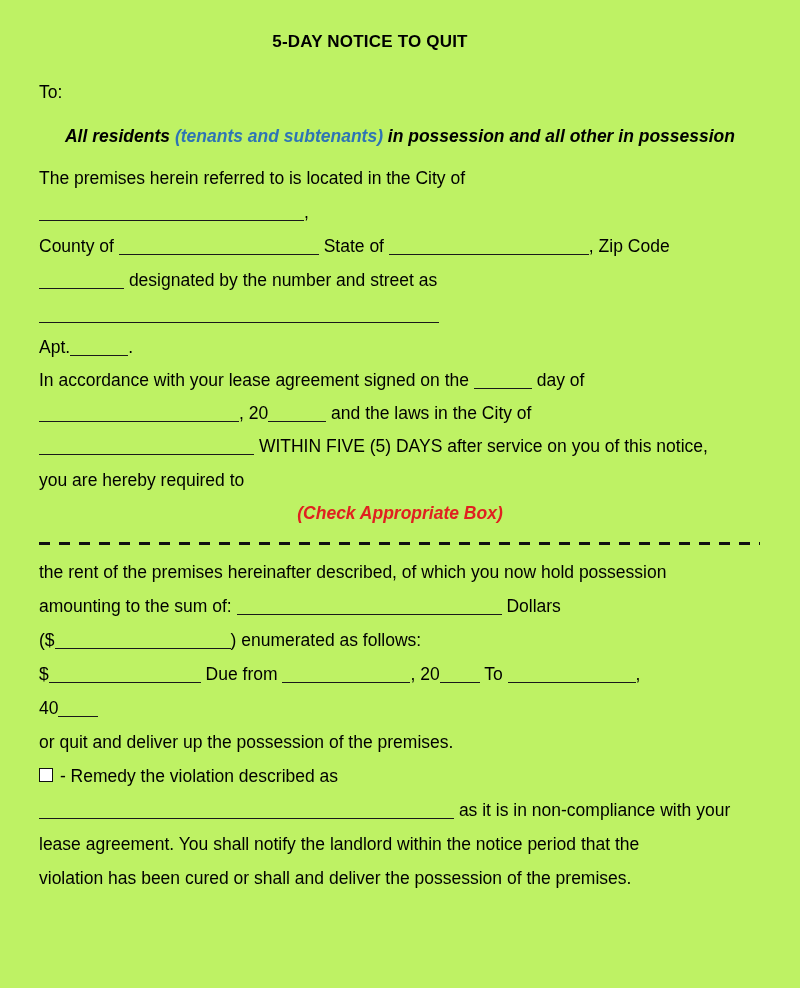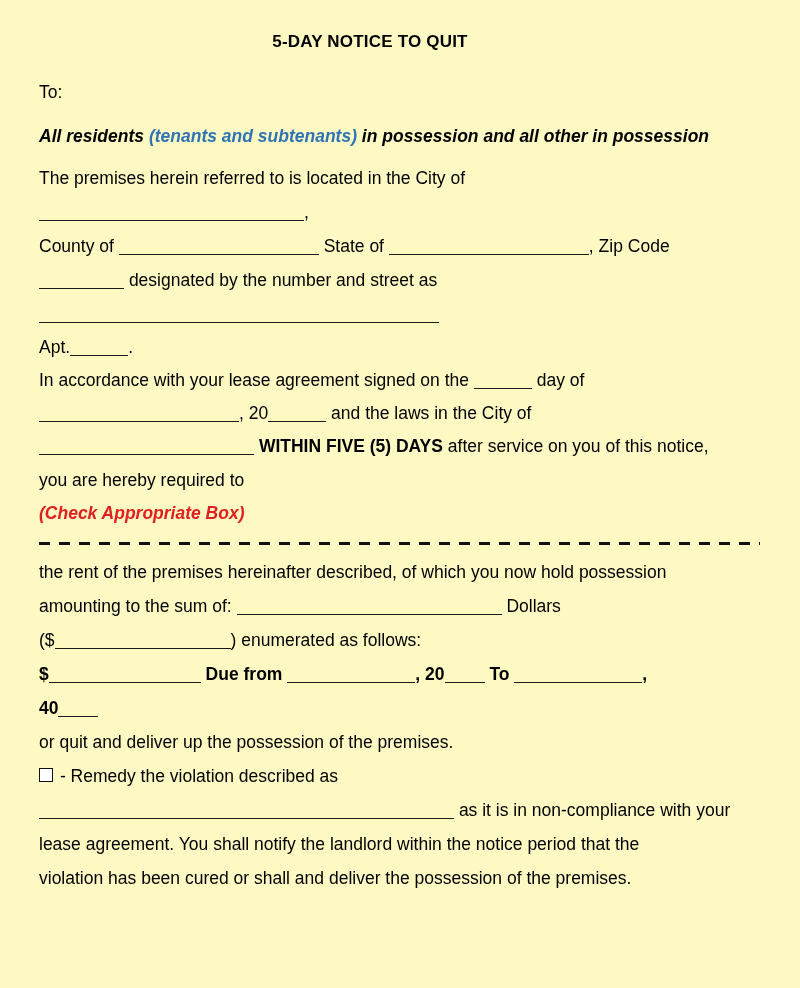--- a/index.html
+++ b/index.html
@@ -12,21 +12,21 @@
     width: 800px;
     height: 988px;
     font-family: "Liberation Sans", "DejaVu Sans", sans-serif;
     color: #000000;
     overflow: hidden;
   }
   .page {
     position: relative;
     width: 800px;
     height: 988px;
-    background: #fef9c3;
+    background: #bef264;
     box-sizing: border-box;
     padding: 0 39px;
   }
   .doc-title {
     text-align: center;
     font-size: 17px;
     font-weight: bold;
     letter-spacing: 0.2px;
     margin: 0;
     padding-top: 33px;
@@ -50,24 +50,24 @@
   }
   .to-label { flex: 0 0 auto; padding-right: 6px; }
   .to-rule {
     flex: 1 1 auto;
     border-bottom: 2px solid #1a1a1a;
     position: relative;
     top: -4px;
     height: 0;
     margin-right: 1px;
   }
-  .italic { font-style: italic; font-weight: bold; }
+  .italic { font-style: italic; font-weight: bold; text-align: center; }
   .blue { color: #2e74b5; }
   .red { color: #e02020; }
-  .bold { font-weight: bold; }
+  .bold { font-weight: normal; }
   .blank {
     display: inline-block;
     border-bottom: 1.6px solid #1a1a1a;
     vertical-align: -3px;
     height: 15px;
   }
   .blank.b-xs { width: 40px; }
   .blank.b-sm { width: 58px; }
   .blank.b-md { width: 85px; }
   .blank.b-lg { width: 128px; }

